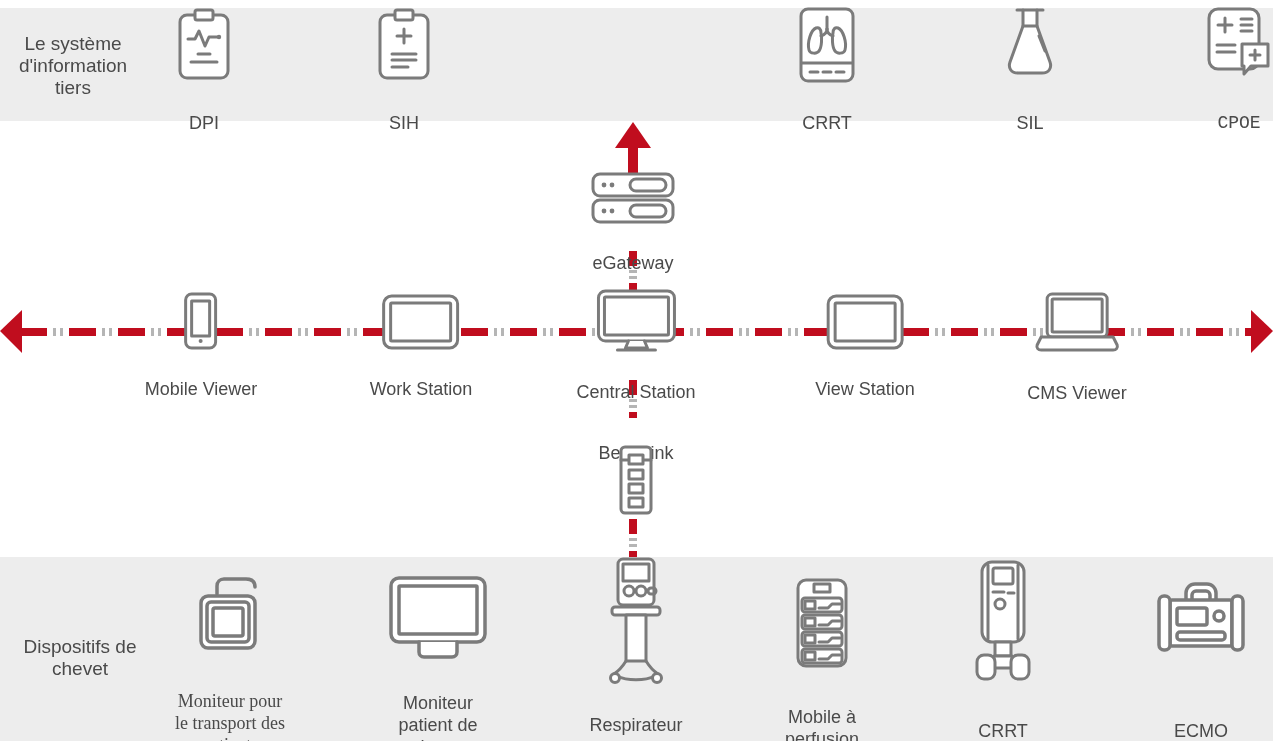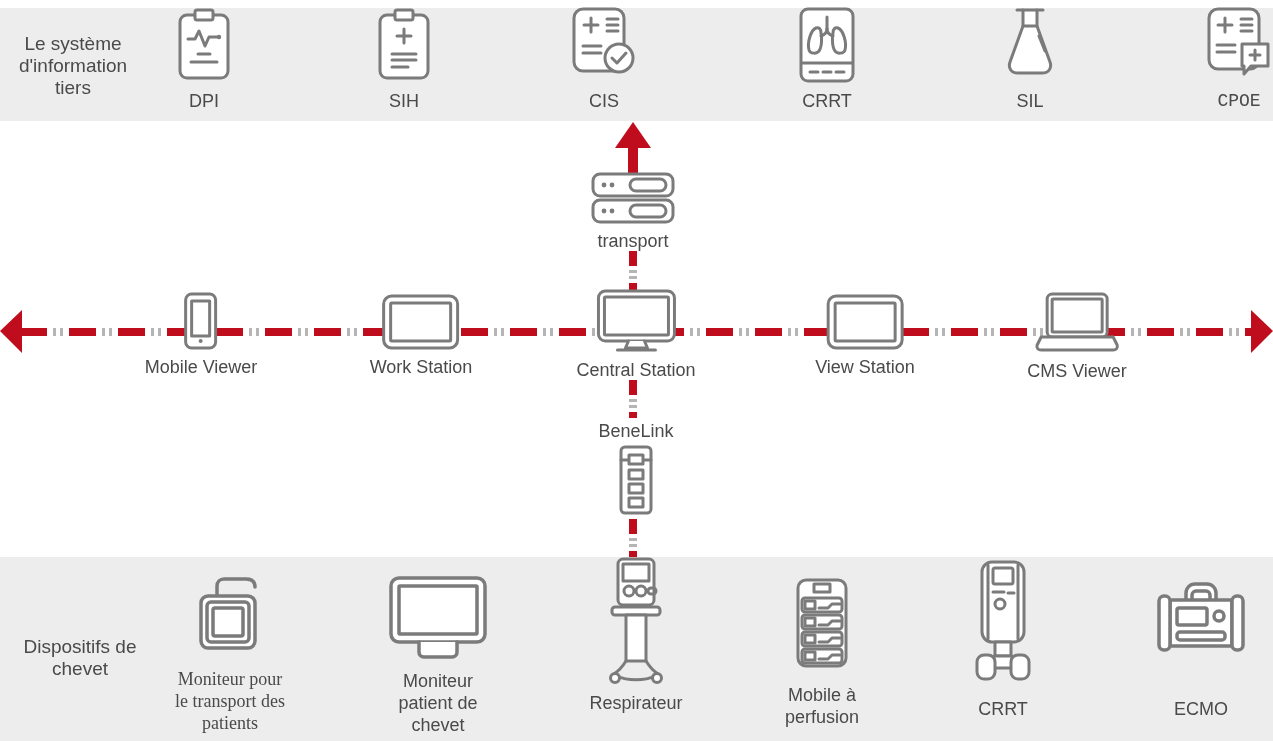--- a/index.html
+++ b/index.html
@@ -15,21 +15,21 @@
   .band.bottom{top:557px; height:184px;}
   .band-title{
     position:absolute; transform:translateX(-50%); text-align:center;
     font-size:19px; line-height:22px; white-space:pre-line; color:#4a4a4a;
   }
   .item{
     position:absolute; transform:translateX(-50%);
     display:flex; flex-direction:column; align-items:center; gap:6px; width:max-content;
   }
   .item .lbl, .abs-lbl{
-    font-size:18px; line-height:22px; text-align:center; white-space:pre-line; color:#4a4a4a;
+    font-size:18px; line-height:22px; text-align:center; white-space:pre-line; color:#4a4a4a;margin-top:22px;
   }
   .abs-lbl{position:absolute; transform:translateX(-50%); width:max-content;}
   .icon{color:var(--stroke); display:block;}
   .abs-icon{position:absolute; transform:translateX(-50%);}
   
   .hline{
     position:absolute; left:20px; top:328px; width:1233px; height:8px; z-index:1;
     background:repeating-linear-gradient(to right,
       var(--red) 0 27px, transparent 27px 33px,
       var(--dot) 33px 36px, transparent 36px 40px,
@@ -80,35 +80,20 @@
       <rect x="21" y="4" width="18" height="10" rx="2" fill="#fff"></rect>
       <line x1="30" y1="23" x2="30" y2="37"></line>
       <line x1="23" y1="30" x2="37" y2="30"></line>
       <line x1="18" y1="48" x2="42" y2="48"></line>
       <line x1="18" y1="54" x2="42" y2="54"></line>
       <line x1="18" y1="61" x2="34" y2="61"></line>
     </svg>
     <div class="lbl">SIH</div>
   </div>
 
-  <div class="item" style="left:604px; top:6px;">
-    <svg class="icon" width="66" height="78" viewBox="0 0 66 78" fill="none" stroke="currentColor" stroke-width="3" stroke-linecap="round" stroke-linejoin="round">
-      <rect x="3" y="3" width="50" height="62" rx="9" fill="#fff"></rect>
-      <line x1="20" y1="12" x2="20" y2="26"></line>
-      <line x1="13" y1="19" x2="27" y2="19"></line>
-      <line x1="36" y1="13" x2="47" y2="13"></line>
-      <line x1="36" y1="19" x2="47" y2="19"></line>
-      <line x1="36" y1="25" x2="47" y2="25"></line>
-      <line x1="12" y1="40" x2="30" y2="40"></line>
-      <line x1="12" y1="47" x2="30" y2="47"></line>
-      <circle cx="48" cy="52" r="14" fill="#fff"></circle>
-      <polyline points="41,52 46,57 55,47"></polyline>
-    </svg>
-    <div class="lbl">CIS</div>
-  </div>
 
   <div class="item" style="left:827px; top:6px;">
     <svg class="icon" width="58" height="78" viewBox="0 0 58 78" fill="none" stroke="currentColor" stroke-width="3" stroke-linecap="round" stroke-linejoin="round">
       <rect x="3" y="3" width="52" height="72" rx="7" fill="#fff"></rect>
       <line x1="29" y1="11" x2="29" y2="23"></line>
       <path d="M29,23 c0,4 -3,6 -6,7"></path>
       <path d="M29,23 c0,4 3,6 6,7"></path>
       <path d="M23,27 c1,4 1,14 -2,18 c-2,3 -9,3 -10,-1 c-2,-8 2,-20 7,-22 c3,-1 5,1 5,5z"></path>
       <path d="M35,27 c-1,4 -1,14 2,18 c2,3 9,3 10,-1 c2,-8 -2,-20 -7,-22 c-3,-1 -5,1 -5,5z"></path>
       <line x1="4" y1="57" x2="54" y2="57"></line>
@@ -159,21 +144,21 @@
     <svg class="icon" width="84" height="52" viewBox="0 0 84 52" fill="none" stroke="currentColor" stroke-width="3" stroke-linecap="round" stroke-linejoin="round">
       <rect x="2" y="2" width="80" height="22" rx="7" fill="#fff"></rect>
       <circle cx="13" cy="13" r="2.4" fill="currentColor" stroke="none"></circle>
       <circle cx="21" cy="13" r="2.4" fill="currentColor" stroke="none"></circle>
       <rect x="39" y="7" width="36" height="12" rx="6"></rect>
       <rect x="2" y="28" width="80" height="22" rx="7" fill="#fff"></rect>
       <circle cx="13" cy="39" r="2.4" fill="currentColor" stroke="none"></circle>
       <circle cx="21" cy="39" r="2.4" fill="currentColor" stroke="none"></circle>
       <rect x="39" y="33" width="36" height="12" rx="6"></rect>
     </svg>
-    <div class="lbl">transport</div>
+    <div class="lbl">eGateway</div>
   </div>
 
   <div class="item z2" style="left:201px; top:292px;">
     <svg class="icon" width="34" height="58" viewBox="0 0 34 58" fill="none" stroke="currentColor" stroke-width="3" stroke-linecap="round" stroke-linejoin="round">
       <rect x="2" y="2" width="30" height="54" rx="6" fill="#fff"></rect>
       <rect x="8" y="9" width="18" height="35"></rect>
       <circle cx="17" cy="49" r="2" fill="currentColor" stroke="none"></circle>
     </svg>
     <div class="lbl">Mobile Viewer</div>
   </div>

